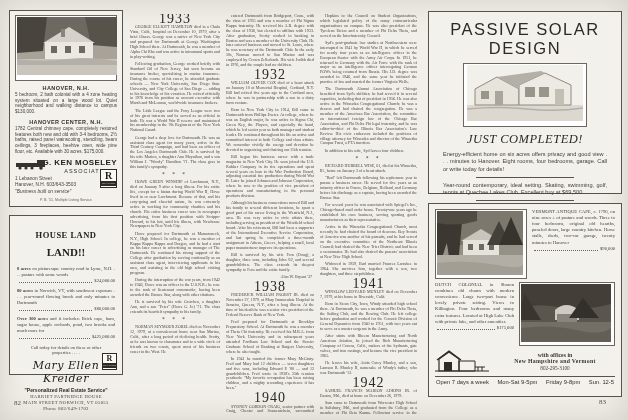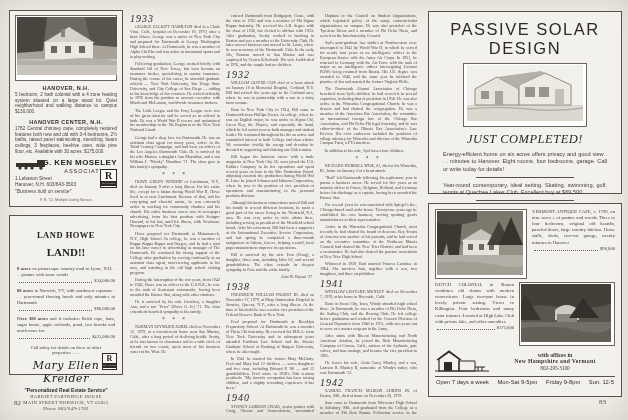--- a/index.html
+++ b/index.html
@@ -39,21 +39,21 @@
   #kreider .realtor{right:5px;bottom:4px;width:13px;height:15px;}
   #kreider .realtor .r{font-size:8px;line-height:9px;}
   .pagenum{position:absolute;font-size:7px;color:#55524c;}
   
   .obitcol{position:absolute;top:14px;height:400px;overflow:hidden;font-size:4.1px;line-height:4.9px;
            text-align:justify;color:#49463f;}
   #col1{left:130px;width:90px;}
   #col2{left:226px;width:88px;}
   #col3{left:320px;width:97px;}
   .obitcol p{margin:0 0 2.4px;text-indent:5px;}
-  .yearhead{font-size:10px;margin:5px 0 3.5px;color:#2b2925;letter-spacing:1px;text-indent:0;font-style:italic;}
+  .yearhead{font-size:14px;text-align:center;margin:5px 0 3.5px;color:#2b2925;letter-spacing:1px;text-indent:0;}
   #col1 .yearhead:first-child{margin-top:3px;}
   .sep{text-align:center;font-size:5.5px;letter-spacing:3px;margin:2px 0 3px;color:#3b3833;}
   .attr{text-align:right;margin:0 2px 3px 0;font-size:4.1px;color:#49463f;}
   
   #gile{left:428px;top:11px;width:194px;height:183px;padding:7px 12px;text-align:center;
         font-family:"Liberation Sans",sans-serif;border-width:1.5px;}
   .gile-head{font-size:16.5px;letter-spacing:1.5px;color:#2b2a26;margin:1px 0 5px;font-weight:normal;}
   .gile-photo-wrap{width:120px;margin:0 auto;}
   .gile-sub{font-family:"Liberation Serif",serif;font-style:italic;font-size:12.5px;color:#2b2a26;margin:5px 0 4px;letter-spacing:.5px;}
   .gile-para{font-size:5.6px;line-height:1.3;text-align:justify;color:#413e38;margin:0 2px 4px;}
@@ -120,21 +120,21 @@
     </div>
     <div class="realtor">
       <span class="r">R</span>
       <span class="txt">REALTOR</span>
     </div>
     <div class="mose-foot">P. B. '51, Multiple Listing Service</div>
   </div>
 
   <div class="adbox" id="kreider">
     <div class="land-head">
-      <span class="sm">LAND HOWE </span><span class="bg">LAND!!</span>
+      <span class="sm">HOUSE LAND </span><span class="bg">LAND!!</span>
     </div>
     <div>
         <p class="land-item"><b>8 acres</b> on picturesque country road in Lyme, N.H. . . . pasture with some woods<span class="pricerow">
             <span class="leader"></span>
             <span class="price">$24,000.00</span>
           </span></p>
         <p class="land-item"><b>80 acres</b> in Norwich, VT, with southwest exposure . . . year-round flowing brook and only minutes to Dartmouth<span class="pricerow">
             <span class="leader"></span>
             <span class="price">$80,000.00</span>
           </span></p>

